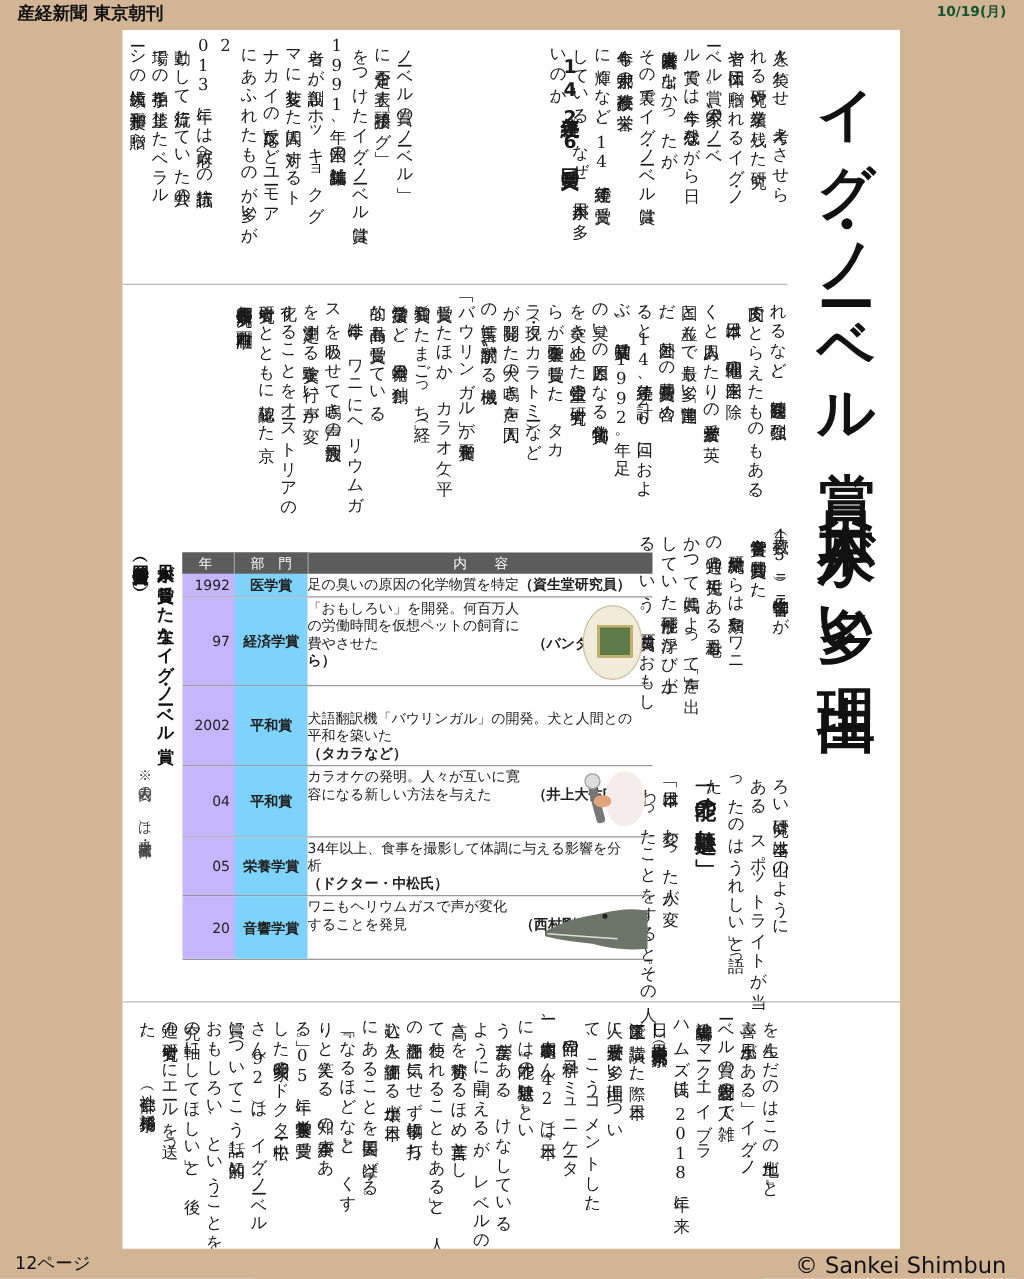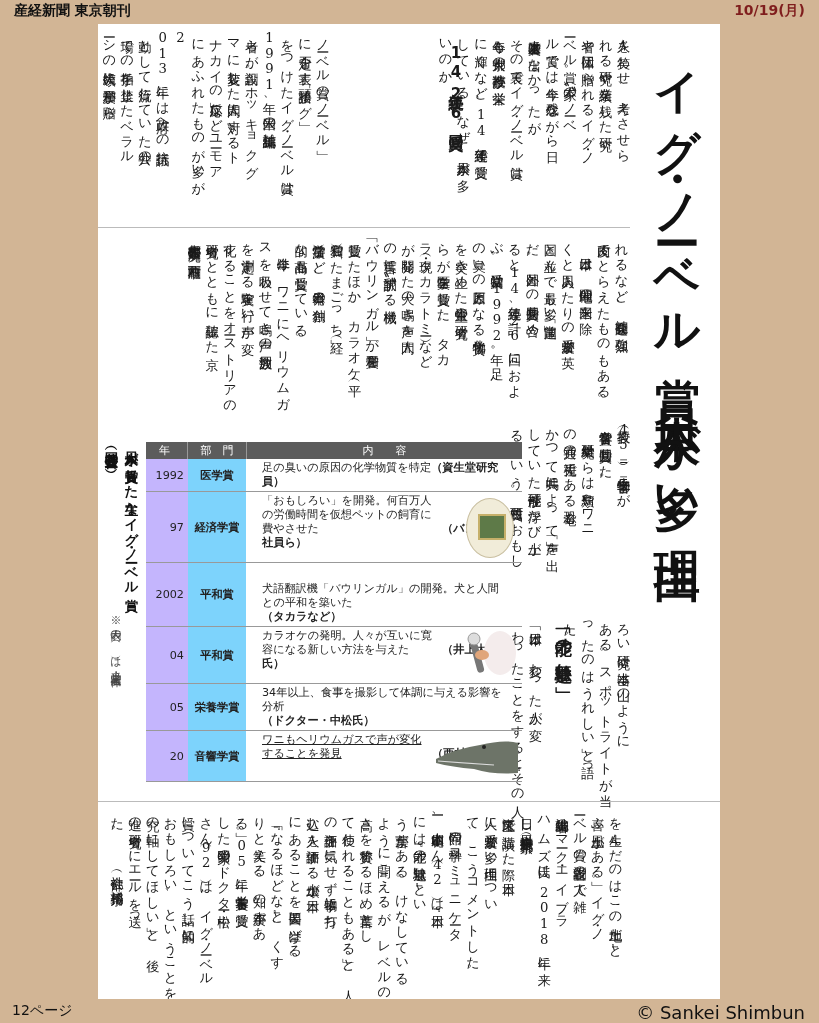--- a/index.html
+++ b/index.html
@@ -1,36 +1,36 @@
 <!DOCTYPE html>
 <html><head>
 <meta charset="utf-8">
 <style>
   html,body{margin:0;padding:0;}
   body{width:819px;height:1023px;background:#d2b595;position:relative;overflow:hidden;font-family:"DejaVu Serif","Liberation Serif",serif;}
   .topbar{position:absolute;left:0;top:0;width:819px;height:22px;}
   .pub{position:absolute;left:14px;top:2px;font-family:"DejaVu Sans","Liberation Sans",sans-serif;font-weight:bold;font-size:14px;color:#111;}
-  .date{position:absolute;right:14px;top:2px;font-family:"DejaVu Sans","Liberation Sans",sans-serif;font-weight:bold;font-size:14px;color:#7f1d1d;}
+  .date{position:absolute;right:14px;top:2px;font-family:"DejaVu Sans","Liberation Sans",sans-serif;font-weight:bold;font-size:11px;color:#14532d;}
   .bottombar{position:absolute;left:0;top:1000px;width:819px;height:23px;}
   .pageno{position:absolute;left:12px;top:2px;font-family:"DejaVu Sans","Liberation Sans",sans-serif;font-size:14px;color:#111;}
   .copy{position:absolute;right:14px;top:2px;font-family:"DejaVu Sans","Liberation Sans",sans-serif;font-size:18px;color:#111;}
   .paper{position:absolute;left:98px;top:24px;width:622px;height:975px;background:#fff;overflow:hidden;}
   .vt{writing-mode:vertical-rl;text-orientation:upright;position:absolute;color:#1a1a1a;font-size:13.2px;line-height:17.8px;letter-spacing:0.6px;}
   .headline{position:absolute;right:12px;top:14px;writing-mode:vertical-rl;font-family:"DejaVu Serif","Liberation Serif",serif;font-weight:bold;font-size:46px;line-height:60px;letter-spacing:6px;color:#111;}
   .headline .sp{display:inline-block;height:26px;}
   .sub{font-family:"DejaVu Sans","Liberation Sans",sans-serif;font-weight:bold;font-size:15px;letter-spacing:1px;}
   .sub2{font-family:"DejaVu Sans","Liberation Sans",sans-serif;font-weight:bold;font-size:17px;letter-spacing:2px;}
   .hr{position:absolute;background:#bbb;}
   
   .tbl{position:absolute;left:48px;top:418px;width:376px;font-family:"DejaVu Sans","Liberation Sans",sans-serif;font-size:11.2px;color:#222;}
   .trow{display:flex;border-bottom:1px solid #999;}
   .thead{display:flex;background:#5c5c5c;color:#fff;height:17px;line-height:17px;font-size:11px;}
   .c1{width:42px;text-align:right;padding-right:4px;box-sizing:border-box;background:#c4b5fd;display:flex;align-items:center;justify-content:flex-end;}
   .c2{width:58px;text-align:center;background:#7dd3fc;display:flex;align-items:center;justify-content:center;font-weight:bold;}
-  .c3{flex:1;padding:2px 16px;box-sizing:border-box;line-height:14px;position:relative;}
+  .c3{flex:1;padding:2px 0;box-sizing:border-box;line-height:14px;position:relative;}
   .thead .c1,.thead .c2{background:#5c5c5c;justify-content:center;font-weight:normal;border-right:1px solid #999;}
   .thead .c3{text-align:center;padding:0;line-height:17px;}
   .bold{font-weight:bold;}
   .tamago{position:absolute;right:8px;top:6px;width:46px;height:58px;border-radius:50%;background:#f1ecd9;border:1px solid #c9bfa0;}
   .tamago .scr{position:absolute;left:11px;top:15px;width:24px;height:22px;background:#5e7a48;border:2px solid #c6b06a;}
   .mic{position:absolute;right:6px;top:2px;width:56px;height:48px;}
   .croc{position:absolute;right:2px;top:2px;width:86px;height:44px;}
   .tbl-title{position:absolute;left:26px;top:417px;writing-mode:vertical-rl;font-family:"DejaVu Sans","Liberation Sans",sans-serif;font-weight:bold;font-size:13.5px;line-height:16px;letter-spacing:0.5px;color:#111;}
   .tbl-note{position:absolute;left:9px;top:584px;writing-mode:vertical-rl;font-size:11px;color:#444;letter-spacing:1px;}
 </style>
@@ -209,21 +209,21 @@
             </svg></div>
         </div>
         <div class="trow" style="min-height: auto;">
           <div class="c1">05</div>
           <div class="c2">栄養学賞</div>
           <div class="c3"><span style="display:inline-block;max-width:260px;">34年以上、食事を撮影して体調に与える影響を分析</span><span class="bold">（ドクター・中松氏）</span></div>
         </div>
         <div class="trow" style="min-height: 50px;">
           <div class="c1">20</div>
           <div class="c2">音響学賞</div>
-          <div class="c3"><span style="display:inline-block;max-width:170px;text-decoration:underline;">ワニもヘリウムガスで声が変化することを発見</span><span class="bold">（西村剛氏）</span><svg class="croc" viewBox="0 0 86 44">
+          <div class="c3"><span style="display:inline-block;max-width:170px;">ワニもヘリウムガスで声が変化することを発見</span><span class="bold">（西村剛氏）</span><svg class="croc" viewBox="0 0 86 44">
               <path d="M2 26 Q20 16 46 12 Q70 6 84 10 L84 40 Q60 42 40 36 Q18 34 2 30 Z" fill="#6d7468"></path>
               <path d="M4 28 Q30 30 60 32" stroke="#ddd" stroke-width="1.2" fill="none"></path>
               <circle cx="50" cy="14" r="2" fill="#222"></circle>
             </svg></div>
         </div>
       </div>
   </div>
 </div>
 
 <div class="bottombar">

